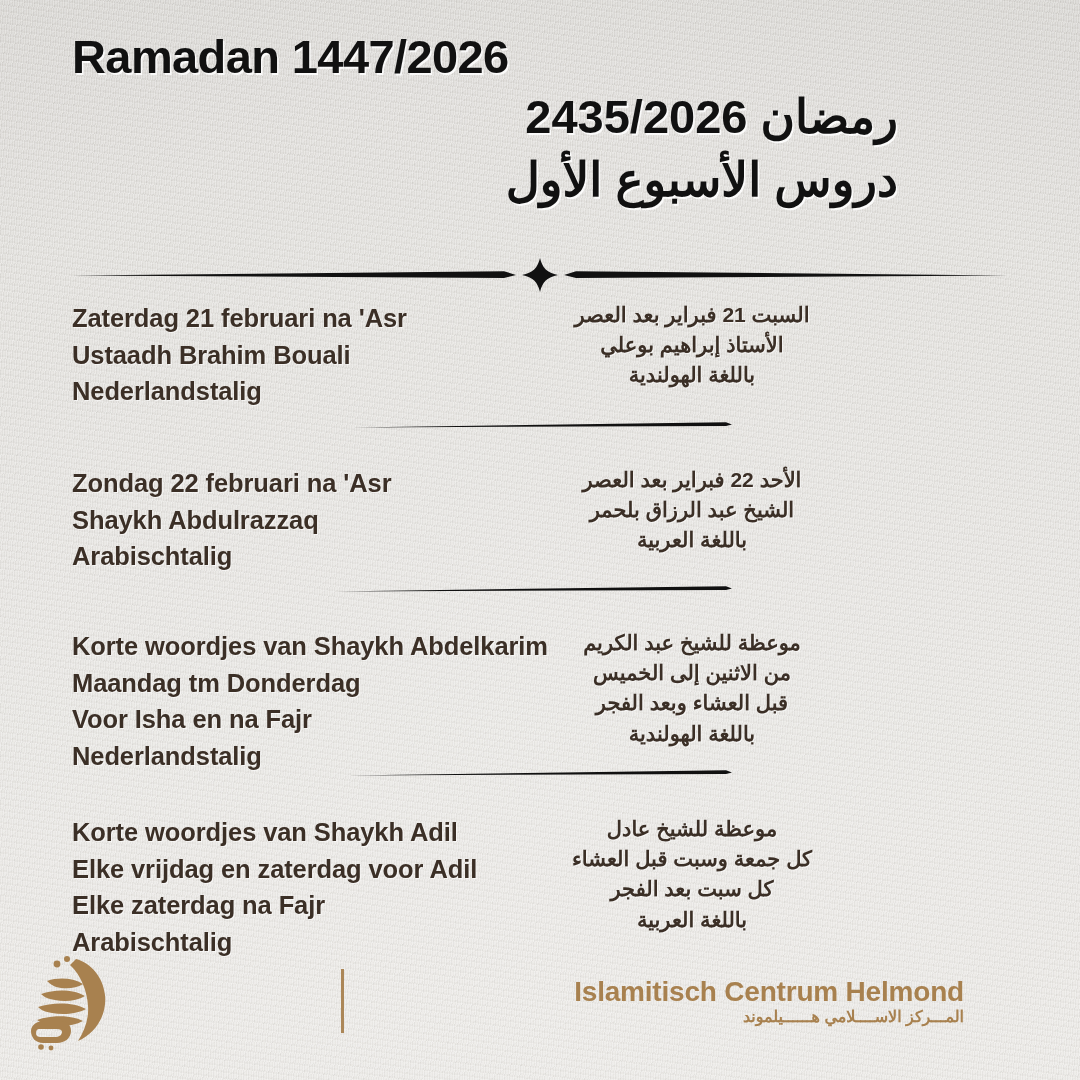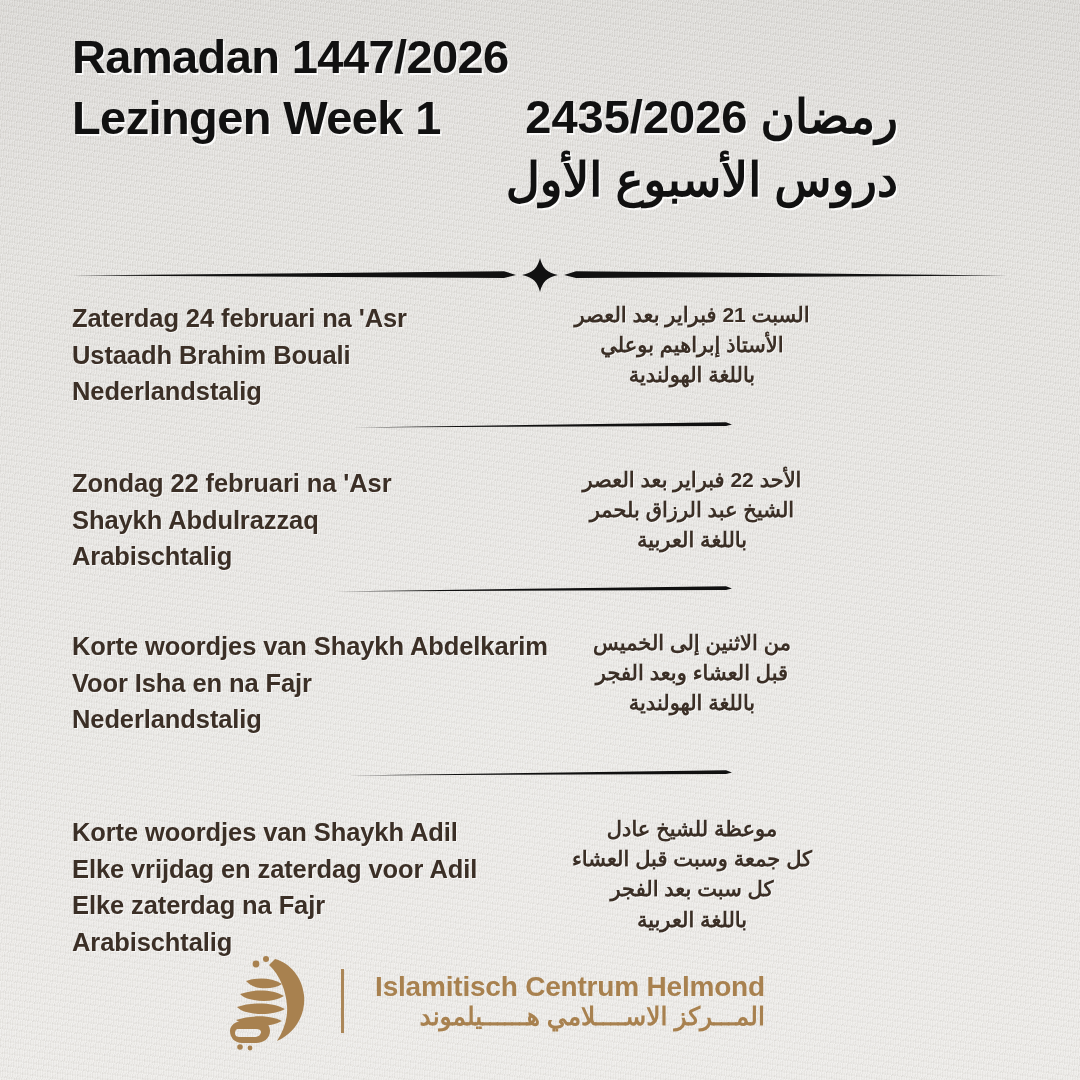--- a/index.html
+++ b/index.html
@@ -149,22 +149,22 @@
   }
   .sep svg{ display:block; width:100%; height:14px; }
 
   
   .footer{
     position:absolute;
     left:0; right:0; bottom:24px;
     height:110px;
     display:flex;
     align-items:center;
-    justify-content:center;
-    gap:11px;
+    justify-content:space-between;
+    gap:1px;
     margin-left:21px;
   }
   .logo-mark{
     width:96px; height:100px;
     flex:0 0 auto;
     margin-right:14px;
   }
   .logo-mark svg{ display:block; width:96px; height:100px; }
   .logo-rule{
     width:3px; height:64px;
@@ -182,21 +182,21 @@
   .logo-name{
     color:#a8814f;
     font-size:28px;
     font-weight:bold;
     letter-spacing:-0.2px;
     line-height:1.05;
     white-space:nowrap;
   }
   .logo-name-ar{
     color:#a8814f;
-    font-size:25px;
+    font-size:16px;
     font-weight:bold;
     direction:rtl;
     text-align:right;
     line-height:1.1;
     white-space:nowrap;
     letter-spacing:1px;
   }
 </style>
 </head>
 <body>
@@ -206,21 +206,20 @@
   <div id="grain-b"></div>
   <div id="grain-c"></div>
   <div id="vignette"></div>
 </div>
 
 <div id="content">
 
   <div class="header">
     <div class="title-nl">
       <span class="l1">Ramadan 1447/2026</span>
-      <span class="l2">Lezingen Week 1</span>
     </div>
     <div class="title-ar">
       <span class="l1">رمضان 2435/2026</span>
       <span class="l2">دروس الأسبوع الأول</span>
     </div>
   </div>
 
   <div class="ornament">
     <svg viewBox="0 0 936 34" xmlns="http://www.w3.org/2000/svg" aria-hidden="true">
 
@@ -228,21 +227,21 @@
 
       <path d="M936,17.6 L504,13.2 L492,17.0 L504,20.0 Z" fill="#111111"></path>
 
       <path d="M468,0 C470.4,10.2 475.0,14.6 486,17 C475.0,19.4 470.4,23.8 468,34
                C465.6,23.8 461.0,19.4 450,17 C461.0,14.6 465.6,10.2 468,0 Z" fill="#111111"></path>
     </svg>
   </div>
 
   <div class="entry" style="top:300px;">
     <div class="nl">
-      <span>Zaterdag 24 februari na 'Asr</span>
+      <span>Zaterdag 21 februari na 'Asr</span>
       <span>Ustaadh Brahim Bouali</span>
       <span>Nederlandstalig</span>
     </div>
     <div class="ar">
       <span>السبت 21 فبراير بعد العصر</span>
       <span>الأستاذ إبراهيم بوعلي</span>
       <span>باللغة الهولندية</span>
     </div>
   </div>
 
@@ -267,24 +266,26 @@
 
   <div class="sep" style="left:336px; width:396px; top:582px;">
     <svg viewBox="0 0 396 14" preserveAspectRatio="none" xmlns="http://www.w3.org/2000/svg" aria-hidden="true">
       <path d="M0,9.4 L390,4.2 L396,6.6 L390,8.0 Z" fill="#111111"></path>
     </svg>
   </div>
 
   <div class="entry" style="top:628px;">
     <div class="nl">
       <span>Korte woordjes van Shaykh Abdelkarim</span>
+      <span>Maandag tm Donderdag</span>
       <span>Voor Isha en na Fajr</span>
       <span>Nederlandstalig</span>
     </div>
     <div class="ar">
+      <span>موعظة للشيخ عبد الكريم</span>
       <span>من الاثنين إلى الخميس</span>
       <span>قبل العشاء وبعد الفجر</span>
       <span>باللغة الهولندية</span>
     </div>
   </div>
 
   <div class="sep" style="left:348px; width:384px; top:766px;">
     <svg viewBox="0 0 384 14" preserveAspectRatio="none" xmlns="http://www.w3.org/2000/svg" aria-hidden="true">
       <path d="M0,9.4 L378,4.2 L384,6.6 L378,8.0 Z" fill="#111111"></path>
     </svg>

